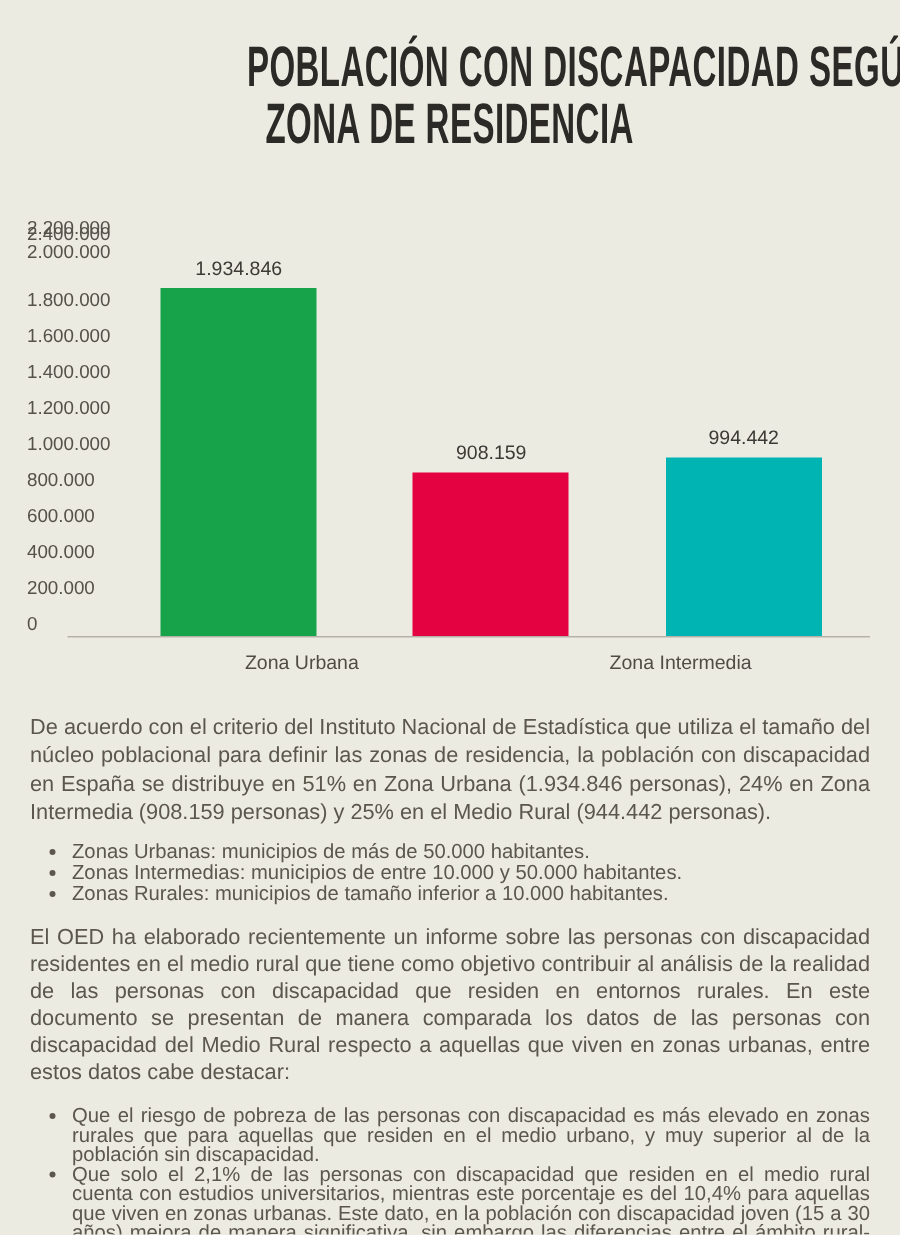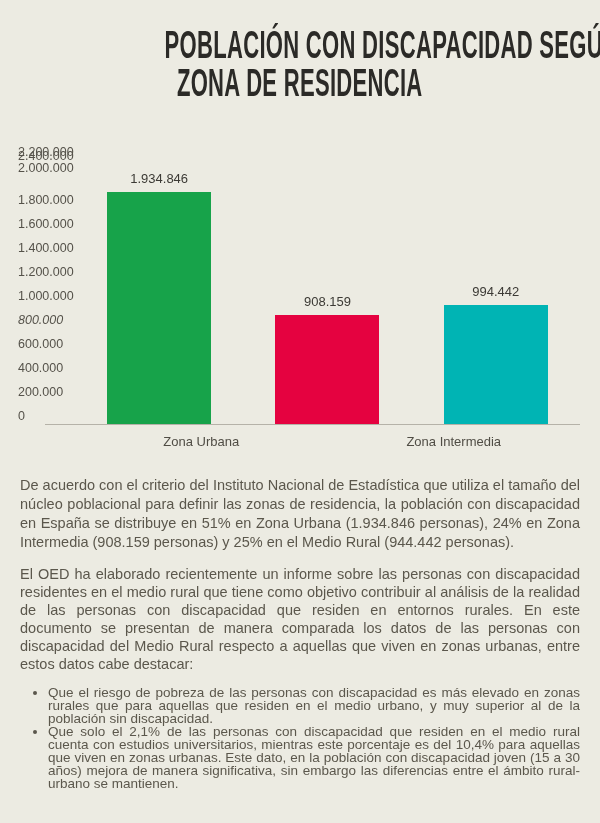--- a/index.html
+++ b/index.html
@@ -91,21 +91,21 @@
   <div class="chart">
     <div class="yaxis" id="yaxis">
         <div class="ytick" style="top: -15px; margin-top: 28px;">2.400.000</div>
         <div class="ytick" style="top: 9px;">2.200.000</div>
         <div class="ytick" style="top: 25px;">2.000.000</div>
         <div class="ytick" style="top: 57px;">1.800.000</div>
         <div class="ytick" style="top: 81px;">1.600.000</div>
         <div class="ytick" style="top: 105px;">1.400.000</div>
         <div class="ytick" style="top: 129px;">1.200.000</div>
         <div class="ytick" style="top: 153px;">1.000.000</div>
-        <div class="ytick" style="top: 177px; font-style: italic;">800.000</div>
+        <div class="ytick" style="top: 177px;">800.000</div>
         <div class="ytick" style="top: 201px;">600.000</div>
         <div class="ytick" style="top: 225px;">400.000</div>
         <div class="ytick" style="top: 249px;">200.000</div>
         <div class="ytick" style="top: 273px;">0</div>
       </div>
 
     <div class="plot">
       <div class="slot">
         <div class="value-label">1.934.846</div>
         <div class="bar" id="bar-0" style="height: 232px; background: rgb(23, 163, 74);"></div>
@@ -123,20 +123,25 @@
     <div class="baseline"></div>
 
     <div class="xlabels">
       <div class="xlabel">Zona Urbana</div>
       <div class="xlabel">Zona Intermedia</div>
     </div>
   </div>
 
   <p class="para">De acuerdo con el criterio del Instituto Nacional de Estadística que utiliza el tamaño del núcleo poblacional para definir las zonas de residencia,  la población con discapacidad en España se distribuye en 51% en Zona Urbana (1.934.846 personas), 24% en Zona Intermedia (908.159 personas) y 25% en el Medio Rural (944.442 personas).</p>
 
+  <ul class="list definitions">
+    <li>Zonas Urbanas: municipios de más de 50.000 habitantes.</li>
+    <li>Zonas Intermedias: municipios de entre 10.000 y 50.000 habitantes.</li>
+    <li>Zonas Rurales: municipios de tamaño inferior a 10.000 habitantes.</li>
+  </ul>
 
   <p class="para oed">El OED ha elaborado recientemente un informe sobre las personas con discapacidad residentes en el medio rural que tiene como objetivo contribuir al análisis de la realidad de las personas con discapacidad que residen en entornos rurales. En este documento se presentan de manera comparada los datos de las personas con discapacidad del Medio Rural respecto a aquellas que viven en zonas urbanas, entre estos datos cabe destacar:</p>
 
   <ul class="list findings">
     <li>Que el riesgo de pobreza de las personas con discapacidad es más elevado en zonas rurales que para aquellas que residen en el medio urbano, y muy superior al de la población sin discapacidad.</li>
     <li>Que solo el 2,1% de las personas con discapacidad que residen en el medio rural cuenta con estudios universitarios, mientras este porcentaje es del 10,4% para aquellas que viven en zonas urbanas. Este dato, en la población con discapacidad joven (15 a 30 años) mejora de manera significativa, sin embargo las diferencias entre el ámbito rural-urbano se mantienen.</li>
 
   </ul>
 
 </div>

